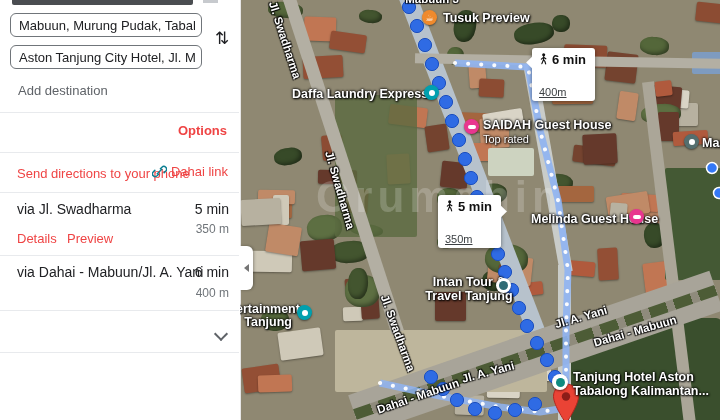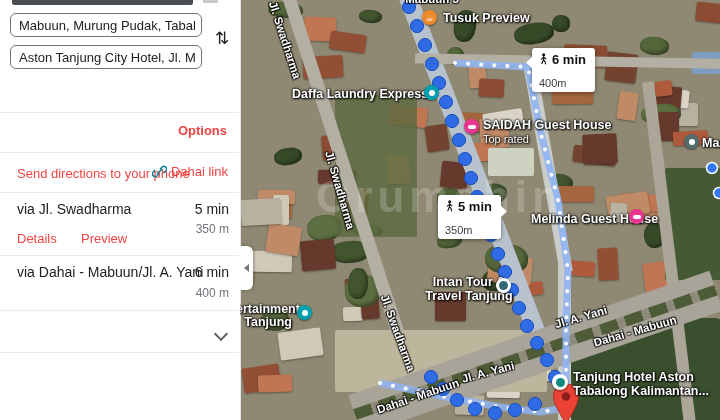--- a/index.html
+++ b/index.html
@@ -42,39 +42,40 @@
           text-shadow:-1px -1px 1px rgba(0,0,0,.8),1px -1px 1px rgba(0,0,0,.8),-1px 1px 1px rgba(0,0,0,.8),1px 1px 1px rgba(0,0,0,.8);}
   .poi-label{position:absolute;z-index:5;color:#fff;font:bold 12.5px "Liberation Sans",sans-serif;white-space:nowrap;
           text-shadow:0 0 2px #000,0 0 3px #000,1px 1px 2px rgba(0,0,0,.9);}
   .poi-sub{font-weight:normal;font-size:11px;}
   .poi-icon{position:absolute;z-index:5;width:15px;height:15px;border-radius:50%;
             box-shadow:0 1px 2px rgba(0,0,0,.5);display:flex;align-items:center;justify-content:center;}
   .poi-icon .inner{width:6px;height:6px;border-radius:50%;background:#fff;}
   .badge{position:absolute;z-index:6;background:#fff;border-radius:3px;box-shadow:0 1px 4px rgba(0,0,0,.45);
          padding:4px 9px 3px 7px;display:flex;flex-direction:column;}
   .badge .r1{display:flex;align-items:center;gap:4px;font:bold 13px "Liberation Sans",sans-serif;color:#111;}
-  .badge .r2{font:11px "Liberation Sans",sans-serif;color:#3c4043;margin-top:10px;}
+  .badge .r2{font:11px "Liberation Sans",sans-serif;color:#3c4043;margin-top:19px;text-decoration:underline;}
   .ptr{position:absolute;width:9px;height:9px;background:#fff;transform:rotate(45deg);}
   #watermark{position:absolute;left:0;top:172px;width:400px;z-index:2;text-align:center;
              font:bold 44px "Liberation Sans",sans-serif;color:rgba(255,255,255,.20);letter-spacing:5px;}
   #collapse-tab{position:absolute;left:0;top:246px;width:13px;height:44px;background:#fff;z-index:7;
                 border-radius:0 6px 6px 0;box-shadow:1px 0 3px rgba(0,0,0,.3);display:flex;align-items:center;justify-content:center;cursor:pointer;}
   #collapse-tab .tri{width:0;height:0;border-top:4px solid transparent;border-bottom:4px solid transparent;border-right:5px solid #757575;}
 </style>
 </head>
 <body>
 
 <div id="panel">
   <div class="topbar"></div>
   <div class="topbar2"></div>
 
   <input id="origin-field" class="field" value="Mabuun, Murung Pudak, Tabalong Regen" style="">
   <input id="dest-field" class="field" value="Aston Tanjung City Hotel, Jl. Mabuun Ray" style="">
   <div class="swap">⇅</div>
 
+  <div class="add-dest">Add destination</div>
 
   <div class="divider" style="top:112px"></div>
   <div class="options teal">Options</div>
   <div class="divider" style="top:152px"></div>
 
   <div class="send teal">Send directions to your phone</div>
   <div class="copylink teal">
     <svg width="15" height="15" viewBox="0 0 16 16">
       <g stroke="#0c7f92" stroke-width="1.6" fill="none" stroke-linecap="round">
         <path d="M7 11 l-1.6 1.6 a2.9 2.9 0 0 1 -4.1 -4.1 L3 6.8"></path>
@@ -84,21 +85,21 @@
     </svg>
     <span>Dahai link</span>
   </div>
   <div class="divider" style="top:192px"></div>
 
   <div>
     <div class="rname" style="top:201px">via Jl. Swadharma</div>
     <div class="rtime" style="top:201px">5 min</div>
     <div class="rdist" style="top:222px">350 m</div>
     <div class="rlink teal" style="left:17px;top:231px">Details</div>
-    <div class="rlink teal" style="left:81px;top:231px">Preview</div>
+    <div class="rlink teal" style="left:67px;top:231px">Preview</div>
   </div>
   <div class="divider" style="top:255px"></div>
 
   <div>
     <div class="rname" style="top:264px">via Dahai - Mabuun/Jl. A. Yani</div>
     <div class="rtime" style="top:264px">6 min</div>
     <div class="rdist" style="top:286px">400 m</div>
   </div>
   <div class="divider" style="top:310px"></div>
 

